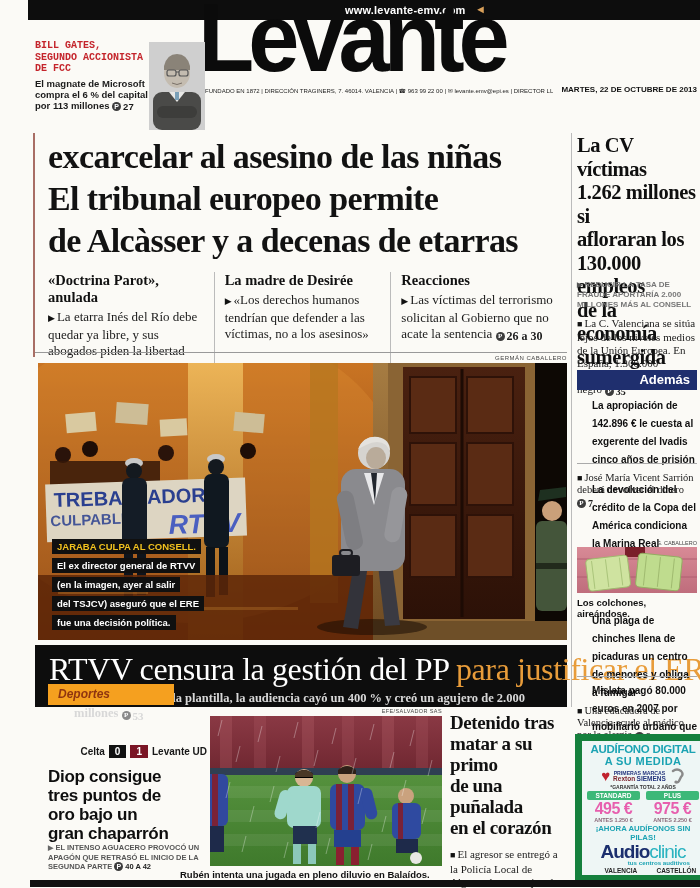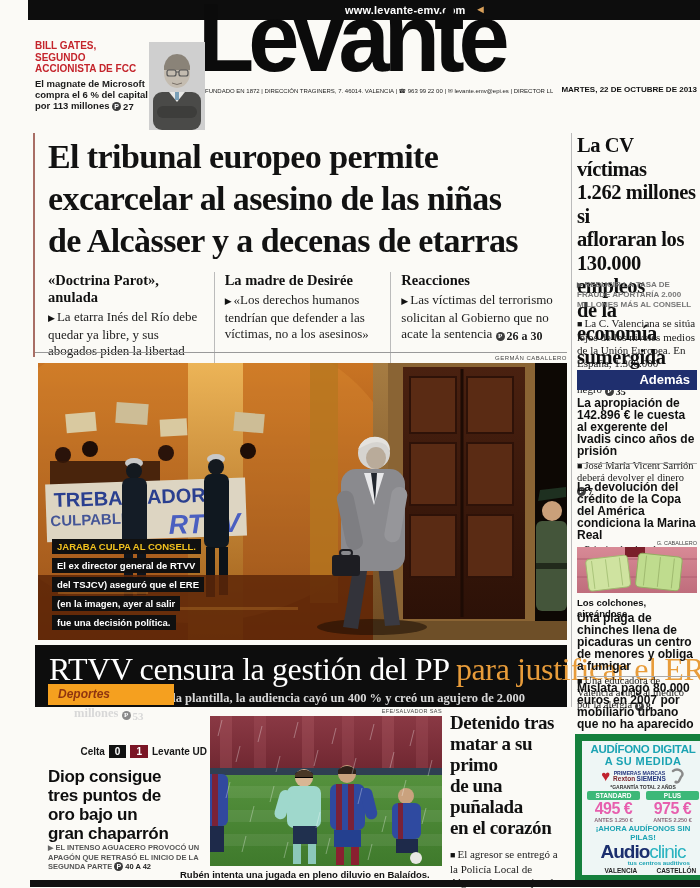--- a/index.html
+++ b/index.html
@@ -5,21 +5,21 @@
   html,body{margin:0;padding:0;background:#e9e7e2;}
   #page{position:relative;width:700px;height:888px;background:#fbfaf6;overflow:hidden;
         font-family:"Liberation Sans",sans-serif;color:#171717;}
   
   .topbar{position:absolute;left:28px;top:0;width:672px;height:20px;background:#0d0d0d;}
   .site{position:absolute;left:345px;top:4px;color:#fff;font-size:11px;font-weight:bold;letter-spacing:.2px;}
   .site-arrow{position:absolute;left:475px;top:3px;color:#d9a05a;font-size:11px;}
   .logo{position:absolute;left:198px;top:-14px;font-size:92px;font-weight:bold;letter-spacing:-6px;color:#0b0b0b;
         font-family:"Liberation Sans",sans-serif;transform:scaleY(1.04);}
   .gates{position:absolute;left:35px;top:40px;width:170px;height:90px;z-index:6;}
-  .gates-kicker{width:112px;color:#c4242b;font-size:10px;font-weight:bold;line-height:11.5px;}
+  .gates-kicker{width:112px;color:#c4242b;font-size:10px;font-weight:bold;line-height:11.5px;font-family:Liberation Mono, monospace;}
   .gates-body{width:114px;font-size:9.5px;font-weight:bold;line-height:11px;margin-top:3px;color:#1c1c1c;}
   .gates-photo{position:absolute;right:0;top:2px;width:56px;height:88px;}
   .fineprint{position:absolute;left:205px;top:87px;width:348px;font-size:6px;color:#222;letter-spacing:0;white-space:nowrap;overflow:hidden;}
   .dateline{position:absolute;left:535px;top:85px;width:162px;font-size:8px;font-weight:bold;text-align:right;color:#111;}
   .bluebanner{position:absolute;left:28px;top:97px;width:672px;height:30px;background:#24357d;}
   .banner-title{position:absolute;left:150px;top:2px;width:420px;text-align:center;color:#fff;
         font-family:"Liberation Serif",serif;font-weight:bold;font-size:21px;letter-spacing:1px;}
   .recbox{position:absolute;left:527px;top:3px;width:54px;height:24px;background:#3aacb8;color:#fff;
         font-size:4.6px;line-height:5.6px;text-align:center;padding-top:1px;box-sizing:border-box;font-weight:bold;}
   .recicon{position:absolute;left:584px;top:3px;width:24px;height:24px;background:#3aacb8;color:#fff;
@@ -73,21 +73,21 @@
   .crime .h{font-family:"Liberation Serif",serif;font-weight:bold;font-size:19px;line-height:21px;color:#111;letter-spacing:-.4px;}
   .crime .t{margin-top:10px;font-family:"Liberation Serif",serif;font-size:11px;line-height:13.5px;color:#1b1b1b;}
   
   .vsep{position:absolute;left:571px;top:133px;width:1px;height:574px;background:#bbb;}
   .sb{position:absolute;left:577px;width:120px;}
   .sb-headline{top:134px;font-family:"Liberation Serif",serif;font-weight:bold;font-size:20.5px;line-height:23.5px;color:#0f0f0f;letter-spacing:-.4px;}
   .sb-kicker{top:280px;font-size:8px;line-height:10px;font-weight:bold;color:#777;text-transform:uppercase;}
   .sb-kicker .arr{color:#555;font-size:7px;}
   .sb-lead-text{top:317px;font-family:"Liberation Serif",serif;font-size:11px;line-height:13px;color:#1b1b1b;}
   .ademas{top:370px;height:20px;background:#1f2f6e;color:#fff;font-weight:bold;font-size:13px;line-height:20px;text-align:right;padding-right:7px;box-sizing:border-box;}
-  .sb-item-title{font-size:12px;line-height:12px;font-weight:bold;color:#101010;}
+  .sb-item-title{font-size:10px;line-height:18px;font-weight:bold;color:#101010;margin-left:15px;}
   .sb-item-body{font-family:"Liberation Serif",serif;font-size:10.5px;line-height:12px;color:#1b1b1b;margin-top:3px;}
   .sb-div{height:1px;background:#aaa;}
   .sb-credit{top:540px;text-align:right;font-size:5.5px;color:#444;}
   .sb-photo{top:547px;height:46px;}
   .sb-photo svg{display:block;width:120px;height:46px;}
   .sb-caption{top:597px;font-size:9.5px;font-weight:bold;color:#111;}
   
   .ad{position:absolute;left:575px;top:734px;width:136px;height:148px;background:#eef6f5;border:7px solid #15803d;box-sizing:border-box;overflow:hidden;text-align:center;}
   .ad .t1{color:#1ba3b3;font-weight:bold;font-size:11.5px;letter-spacing:-.3px;margin-top:2px;}
   .ad .t2{color:#1ba3b3;font-weight:bold;font-size:11px;letter-spacing:.4px;}
@@ -145,22 +145,22 @@
       <path d="M23 41 Q28 44 33 41" stroke="#7a7168" stroke-width="1" fill="none"></path>
     </svg>
   </div>
 
   <div class="fineprint">FUNDADO EN 1872 | DIRECCIÓN TRAGINERS, 7. 46014. VALENCIA | ☎ 963 99 22 00 | ✉ levante.emv@epi.es | DIRECTOR LLUÍS CUCARELLA | NÚMERO 24.566</div>
   <div class="dateline">MARTES, 22 DE OCTUBRE DE 2013</div>
 
 
   <div class="redline"></div>
   <div class="lead-headline">
+    <div>excarcelar al asesino de las niñas</div>
     <div>El tribunal europeo permite</div>
-    <div>excarcelar al asesino de las niñas</div>
     <div>de Alcàsser y a decenas de etarras</div>
   </div>
 
   <div class="subrow">
     <div class="subcol">
       <h3>«Doctrina Parot», anulada</h3>
       <p><span class="arr">▶</span><span>La etarra Inés del Río debe quedar ya libre, y sus abogados piden la libertad para otros 56</span></p>
     </div>
     <div class="subcol">
       <h3>La madre de Desirée</h3>
@@ -267,22 +267,22 @@
         <circle cx="336" cy="90" r="16" fill="#d6d4d0"></circle>
         <ellipse cx="338" cy="95" rx="10" ry="11" fill="#b9ab9a"></ellipse>
         <path d="M320 86 Q326 72 340 74 Q352 76 352 88 L348 82 Q340 76 328 82 Z" fill="#e4e2de"></path>
         <rect x="294" y="192" width="28" height="21" rx="3" fill="#1d1d22"></rect>
         <rect x="302" y="187" width="12" height="6" rx="3" fill="none" stroke="#1d1d22" stroke-width="2"></rect>
       </g>
     </svg>
     <div class="photocap">
       <span class="k">JARABA CULPA AL CONSELL.</span>
       <span class="l"><span>El ex director general de RTVV</span></span>
+      <span class="l"><span>(en la imagen, ayer al salir</span></span>
       <span class="l"><span>del TSJCV) aseguró que el ERE</span></span>
-      <span class="l"><span>(en la imagen, ayer al salir</span></span>
       <span class="l"><span>fue una decisión política.</span></span>
     </div>
   </div>
 
   <div class="rtvv">
     <div class="h"><span>RTVV censura la gestión del PP </span><span class="or">para justificar el ERE</span></div>
     <div class="s"><span>Alega que triplicó la plantilla, la audiencia cayó un 400 % y creó un agujero de 2.000 millones</span>
       <span class="pbadge" style="font-size:11px;">
           <span class="circ" style="background:#8a8a8a;">P</span>
           <b>53</b>

